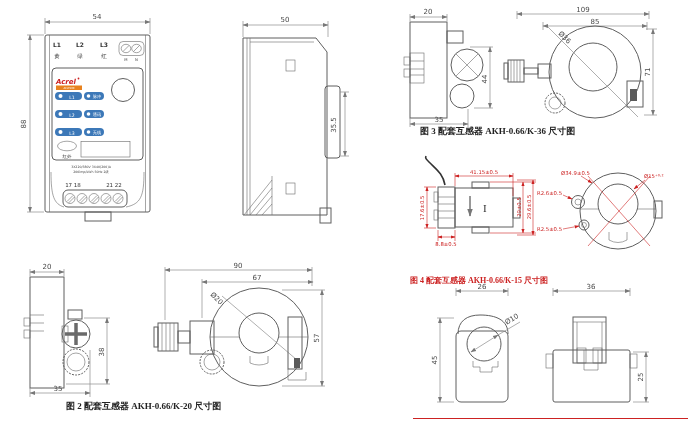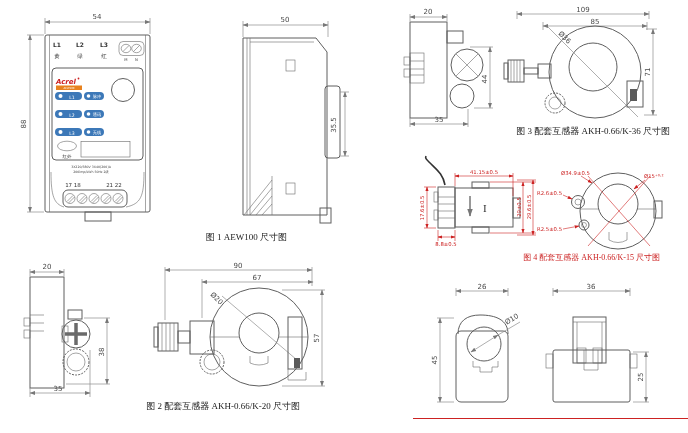--- a/index.html
+++ b/index.html
@@ -1,21 +1,21 @@
 <!DOCTYPE html>
 <html><head>
 <meta charset="utf-8">
 <style>
   html,body{margin:0;padding:0;background:#fff;}
   #canvas{position:relative;width:688px;height:433px;background:#ffffff;overflow:hidden;
           font-family:"Liberation Sans", sans-serif;}
   .fig{position:absolute;}
-  .caption{position:absolute;text-align:right;font-family:"Liberation Serif", serif;
-           font-size:9px;color:#222;white-space:nowrap;}
-  .caption.red{color:#cc2222;font-size:8px;}
+  .caption{position:absolute;text-align:left;font-family:"Liberation Serif", serif;
+           font-size:9px;color:#222;white-space:nowrap;font-weight:bold;}
+  .caption.red{color:#cc2222;font-size:8px;margin-top:23px;}
   .redline{position:absolute;border-top:1px solid #cc2222;}
   
   .body{stroke:#5f5f5f;stroke-width:1;fill:none;}
   .body2{stroke:#6a6a6a;stroke-width:0.6;fill:none;}
   .dl{stroke:#8c8c8c;stroke-width:0.7;fill:none;}
   .dlr{stroke:#cc2222;stroke-width:0.6;fill:none;}
   .dt{font-family:"DejaVu Sans", sans-serif;font-size:7px;fill:#4a4a4a;}
   .dt5{font-family:"DejaVu Sans", sans-serif;font-size:5.3px;fill:#cc2222;}
   .panel-blue{fill:#3c78b8;stroke:none;}
   text{user-select:none;}
@@ -166,21 +166,20 @@
       </g>
     </g>
     <g>
       <line class="dl" x1="112" y1="84" x2="121" y2="84"></line>
         <line class="dl" x1="112" y1="148" x2="121" y2="148"></line>
       <line class="dl" x1="117" y1="84" x2="117" y2="148" marker-start="url(#mb)" marker-end="url(#mb)"></line>
       <text class="dt" x="108" y="117" text-anchor="middle" transform="rotate(-90 108 117)">35.5</text>
     </g>
   </svg>
 
-  <div class="caption" style="left:87px;top:231px;width:200px">图 1 AEW100 尺寸图</div>
 
   <svg class="fig" style="left:400px;top:5px" width="288" height="122" viewBox="0 0 288 122">
 
     <g>
       <line class="dl" x1="10" y1="9" x2="10" y2="16"></line>
         <line class="dl" x1="47" y1="9" x2="47" y2="16"></line>
       <line class="dl" x1="10" y1="12" x2="47" y2="12" marker-start="url(#mb)" marker-end="url(#mb)"></line>
       <text class="dt" x="28" y="9" text-anchor="middle">20</text>
       <rect class="body" x="10" y="17" width="37" height="96"></rect>
       <rect class="body2" x="4" y="52" width="6" height="8"></rect>
@@ -372,21 +371,21 @@
         <rect x="282" y="98" width="6" height="10" fill="#5a5a5a"></rect>
         <path class="body2" d="M276,109 L276,120 L294,120 L294,112"></path>
       </g>
       <line class="dl" x1="270" y1="30" x2="313" y2="30"></line>
         <line class="dl" x1="270" y1="126" x2="313" y2="126"></line>
       <line class="dl" x1="310" y1="30" x2="310" y2="126" marker-start="url(#mb)" marker-end="url(#mb)"></line>
       <text class="dt" x="307" y="78" text-anchor="middle" transform="rotate(-90 307 78)">57</text>
     </g>
   </svg>
 
-  <div class="caption" style="left:50px;top:400px;width:250px">图 2 配套互感器 AKH-0.66/K-20 尺寸图</div>
+  <div class="caption" style="left:66px;top:400px;width:250px">图 2 配套互感器 AKH-0.66/K-20 尺寸图</div>
 
   <svg class="fig" style="left:418px;top:278px" width="270" height="128" viewBox="0 0 270 128">
 
     <g>
       <line class="dl" x1="38" y1="10" x2="38" y2="18"></line>
         <line class="dl" x1="90" y1="10" x2="90" y2="18"></line>
       <line class="dl" x1="38" y1="13" x2="90" y2="13" marker-start="url(#mb)" marker-end="url(#mb)"></line>
       <text class="dt" x="64" y="10.5" text-anchor="middle">26</text>
       <line class="dl" x1="36" y1="40" x2="19" y2="40"></line>
         <line class="dl" x1="36" y1="124" x2="19" y2="124"></line>

